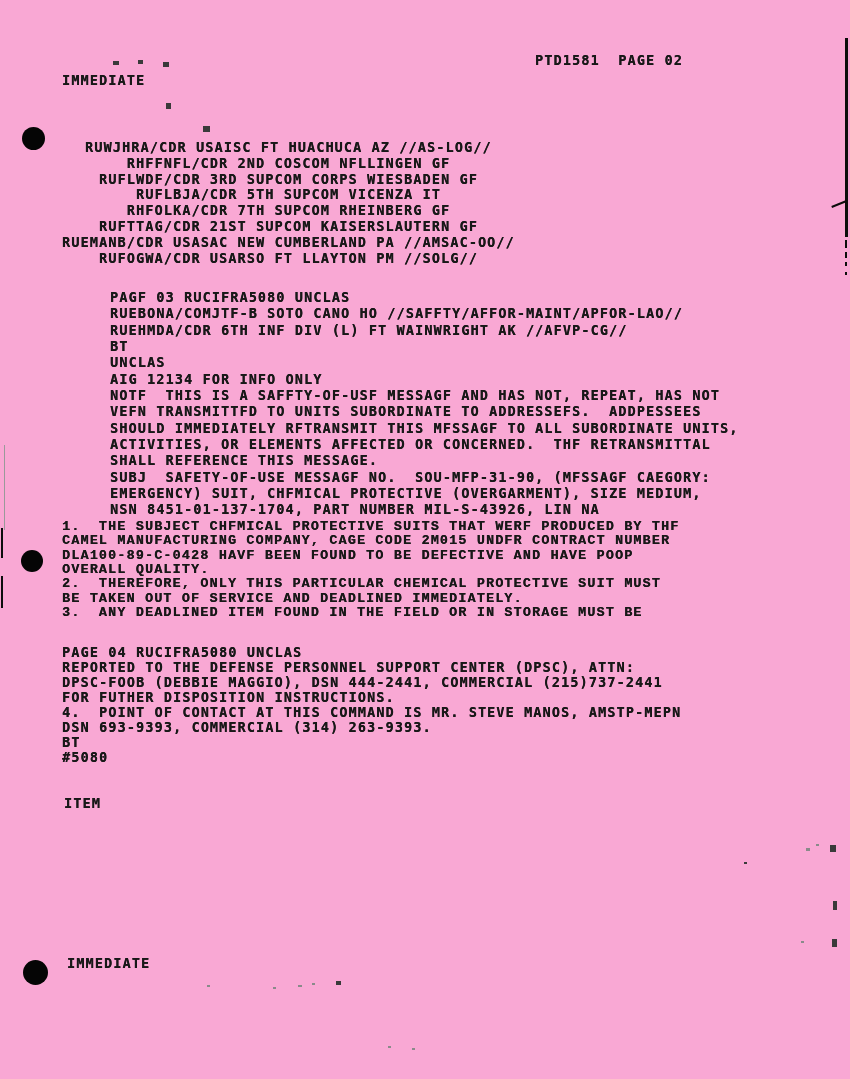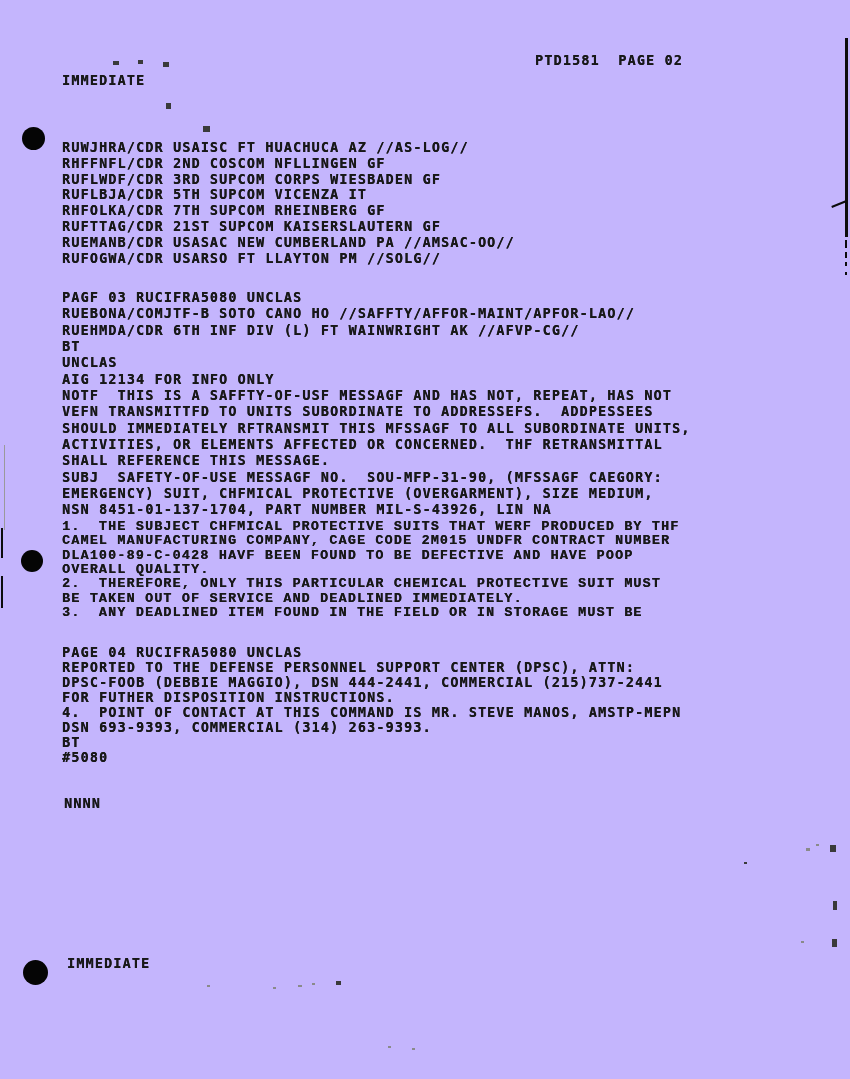--- a/index.html
+++ b/index.html
@@ -1,28 +1,28 @@
 <!DOCTYPE html>
 <html><head>
 <meta charset="utf-8">
 <style>
   html,body { margin:0; padding:0; background:#e8e8e8; }
   .page {
-    position:relative; width:850px; height:1079px; background:#c4b5fd;
+    position:relative; width:850px; height:1079px; background:#f9a8d4;
     font-family:"DejaVu Sans Mono","Liberation Mono",monospace;
     font-weight:bold; color:#181818; overflow:hidden;
   }
   .txt {
     position:absolute; white-space:pre;
     font-size:13.4px; letter-spacing:1.18px;
     text-shadow:0.25px 0 0 currentColor;
   }
   .ln { white-space:pre; }
-  .blk-address  { line-height:15.8px; }
-  .blk-page3a   { line-height:16.35px; }
+  .blk-address  { line-height:15.8px;text-align:center; }
+  .blk-page3a   { line-height:16.35px;margin-left:48px; }
   .blk-page3b   { line-height:14.35px;font-family:Liberation Mono, monospace; }
   .blk-page4    { line-height:15px; }
   .punch { position:absolute; background:#050505; border-radius:50%; }
   .speck { position:absolute; background:#3a3a3a; }
   .speck.light { background:#8a8a8a; }
   .edge  { position:absolute; background:#0c0c0c; }
   .edge.faint { background:#9a9a9a; }
 </style>
 </head>
 <body>
@@ -34,21 +34,21 @@
   <div class="txt" style="left:62px; top:73px;">IMMEDIATE</div>
 
   <div class="txt blk-address" style="left:62px; top:140px;"><div class="ln">RUWJHRA/CDR USAISC FT HUACHUCA AZ //AS-LOG//</div><div class="ln">RHFFNFL/CDR 2ND COSCOM NFLLINGEN GF</div><div class="ln">RUFLWDF/CDR 3RD SUPCOM CORPS WIESBADEN GF</div><div class="ln">RUFLBJA/CDR 5TH SUPCOM VICENZA IT</div><div class="ln">RHFOLKA/CDR 7TH SUPCOM RHEINBERG GF</div><div class="ln">RUFTTAG/CDR 21ST SUPCOM KAISERSLAUTERN GF</div><div class="ln">RUEMANB/CDR USASAC NEW CUMBERLAND PA //AMSAC-OO//</div><div class="ln">RUFOGWA/CDR USARSO FT LLAYTON PM //SOLG//</div></div>
 
   <div class="txt blk-page3a" style="left:62px; top:290px;"><div class="ln">PAGF 03 RUCIFRA5080 UNCLAS</div><div class="ln">RUEBONA/COMJTF-B SOTO CANO HO //SAFFTY/AFFOR-MAINT/APFOR-LAO//</div><div class="ln">RUEHMDA/CDR 6TH INF DIV (L) FT WAINWRIGHT AK //AFVP-CG//</div><div class="ln">BT</div><div class="ln">UNCLAS</div><div class="ln">AIG 12134 FOR INFO ONLY</div><div class="ln">NOTF  THIS IS A SAFFTY-OF-USF MESSAGF AND HAS NOT, REPEAT, HAS NOT</div><div class="ln">VEFN TRANSMITTFD TO UNITS SUBORDINATE TO ADDRESSEFS.  ADDPESSEES</div><div class="ln">SHOULD IMMEDIATELY RFTRANSMIT THIS MFSSAGF TO ALL SUBORDINATE UNITS,</div><div class="ln">ACTIVITIES, OR ELEMENTS AFFECTED OR CONCERNED.  THF RETRANSMITTAL</div><div class="ln">SHALL REFERENCE THIS MESSAGE.</div><div class="ln">SUBJ  SAFETY-OF-USE MESSAGF NO.  SOU-MFP-31-90, (MFSSAGF CAEGORY:</div><div class="ln">EMERGENCY) SUIT, CHFMICAL PROTECTIVE (OVERGARMENT), SIZE MEDIUM,</div><div class="ln">NSN 8451-01-137-1704, PART NUMBER MIL-S-43926, LIN NA</div></div>
 
   <div class="txt blk-page3b" style="left:62px; top:520px;"><div class="ln">1.  THE SUBJECT CHFMICAL PROTECTIVE SUITS THAT WERF PRODUCED BY THF</div><div class="ln">CAMEL MANUFACTURING COMPANY, CAGE CODE 2M015 UNDFR CONTRACT NUMBER</div><div class="ln">DLA100-89-C-0428 HAVF BEEN FOUND TO BE DEFECTIVE AND HAVE POOP</div><div class="ln">OVERALL QUALITY.</div><div class="ln">2.  THEREFORE, ONLY THIS PARTICULAR CHEMICAL PROTECTIVE SUIT MUST</div><div class="ln">BE TAKEN OUT OF SERVICE AND DEADLINED IMMEDIATELY.</div><div class="ln">3.  ANY DEADLINED ITEM FOUND IN THE FIELD OR IN STORAGE MUST BE</div></div>
 
   <div class="txt blk-page4" style="left:62px; top:645px;"><div class="ln">PAGE 04 RUCIFRA5080 UNCLAS</div><div class="ln">REPORTED TO THE DEFENSE PERSONNEL SUPPORT CENTER (DPSC), ATTN:</div><div class="ln">DPSC-FOOB (DEBBIE MAGGIO), DSN 444-2441, COMMERCIAL (215)737-2441</div><div class="ln">FOR FUTHER DISPOSITION INSTRUCTIONS.</div><div class="ln">4.  POINT OF CONTACT AT THIS COMMAND IS MR. STEVE MANOS, AMSTP-MEPN</div><div class="ln">DSN 693-9393, COMMERCIAL (314) 263-9393.</div><div class="ln">BT</div><div class="ln">#5080</div></div>
 
-  <div class="txt" style="left:64px; top:796px;">NNNN</div>
+  <div class="txt" style="left:64px; top:796px;">ITEM</div>
 
   <div class="txt" style="left:67px; top:956px;">IMMEDIATE</div>
 
   <div class="punch" style="left:22px; top:127px; width:23px; height:23px;"></div>
   <div class="punch" style="left:21px; top:550px; width:22px; height:22px;"></div>
   <div class="punch" style="left:23px; top:960px; width:25px; height:25px;"></div>
 
   <div class="edge" style="left:845px; top:38px; width:2.5px; height:199px;"></div>
   <div class="edge" style="left:845px; top:240px; width:2px; height:8px;"></div>
   <div class="edge" style="left:845px; top:252px; width:2px; height:6px;"></div>

